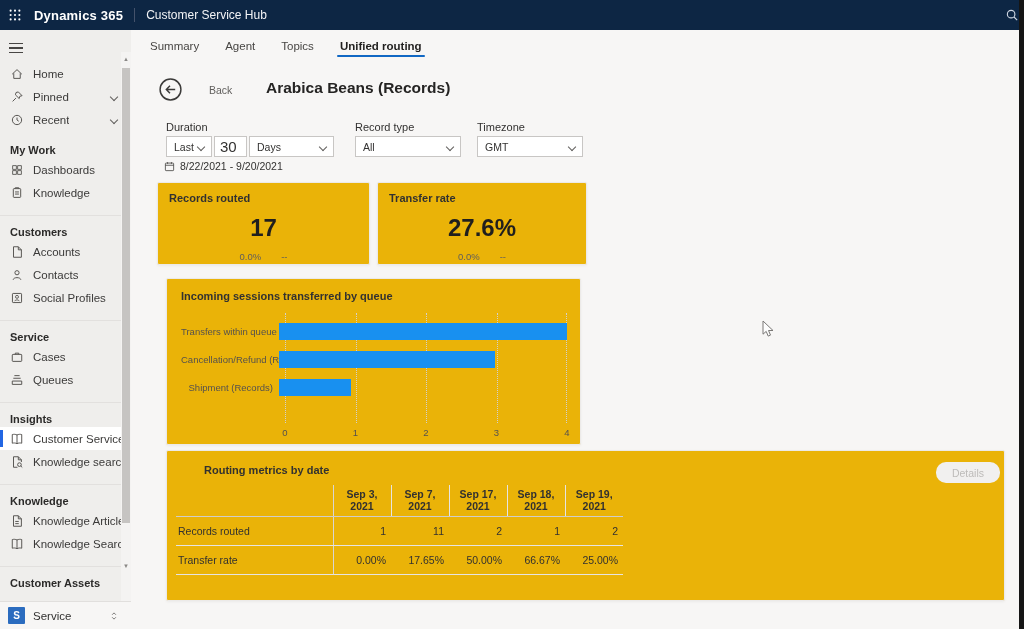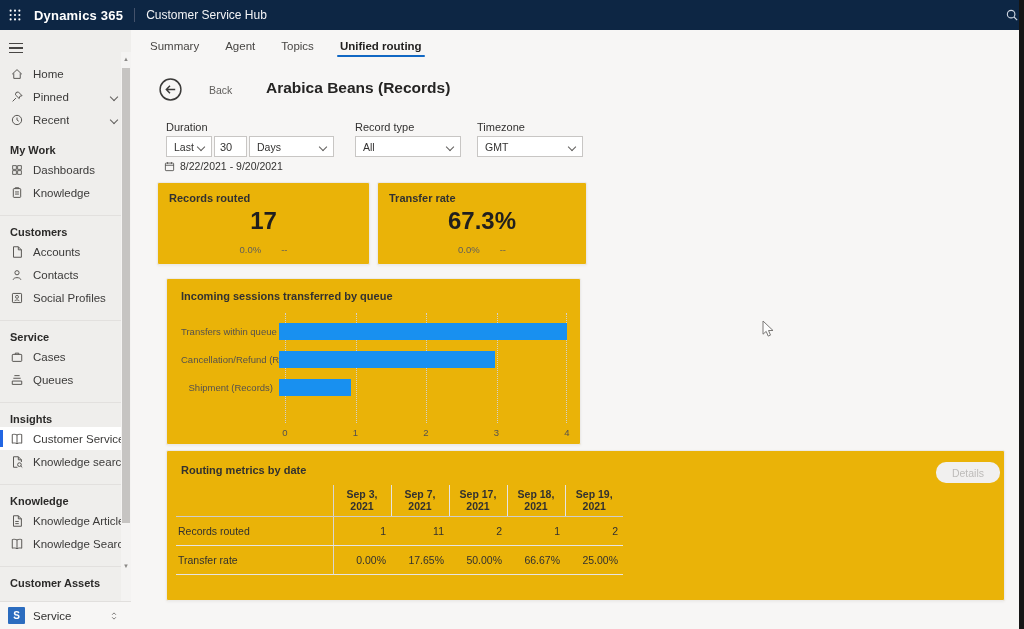--- a/index.html
+++ b/index.html
@@ -61,52 +61,52 @@
 
   #back-row { position:absolute; left:27px; top:47px; display:flex; align-items:center;gap:9px; }
   #back-icon { color:#3b3a39; cursor:pointer; }
   #back-label { font-size:10.5px; color:#605e5c; margin-left:17px; }
   #page-title { position:absolute; left:135px; top:49px; font-size:15.5px; font-weight:700; color:#252423; width:330px; }
 
   .filter-label { position:absolute; top:91px; font-size:11px; color:#323130; }
   .control { position:absolute; top:106px; height:21px; background:#fff; border:1px solid #c8c6c4;
     display:flex; align-items:center; font-size:10.5px; color:#323130; padding:0 7px; cursor:pointer; }
   .control .chev { margin-left:auto; }
-  .control input { border:none; outline:none; width:100%; font-size:11px; font-family:inherit; color:#323130; }
+  .control input { border:none; outline:none; width:100%; font-size:15px; font-family:inherit; color:#323130; }
   #date-range { position:absolute; left:33px; top:130px; display:flex; align-items:center; gap:5px;
     font-size:10.5px; color:#323130; }
   #date-range .nicon { width:11px; height:11px; color:#484644; }
 
   
   .card { position:absolute; background:#eab308; border:1px solid #eceae8; border-radius:2px;
     box-shadow:0 1px 3px rgba(0,0,0,.05); }
   .kpi { top:152px; height:83px; }
   #kpi-0 { left:26px; width:213px; }
   #kpi-1 { left:246px; width:210px; }
   .kpi-title { font-size:11px; font-weight:700; color:#323130; padding:9px 0 0 11px; }
-  .kpi-value { text-align:center; font-size:24px; font-weight:600; color:#201f1e; margin-top:3px; }
+  .kpi-value { text-align:center; font-size:24px; font-weight:600; color:#201f1e; margin-top:10px; }
   .kpi-sub { display:flex; justify-content:center; gap:20px; font-size:9.5px; color:#605e5c; margin-top:9px; }
 
   
   #chart-card { left:35px; top:248px; width:415px; height:167px; }
   #chart-title { font-size:11px; font-weight:700; color:#323130; padding:11px 0 0 14px; }
   #plot { position:absolute; left:14px; top:40px; right:13px; height:100px; }
   .plot-row { position:absolute; left:0; right:0; height:17px; display:flex; align-items:center; }
   .plot-label { width:98px; text-align:right; font-size:9.5px; color:#55514e; padding-right:6px;
     white-space:nowrap; overflow:hidden; }
   .bar-track { position:relative; flex:1; height:17px; }
   .bar { position:absolute; left:0; top:0; height:17px; }
   #grid-area { position:absolute; left:104px; right:0; top:-6px; height:110px; pointer-events:none; }
   .gridline { position:absolute; top:0; bottom:0; border-left:1px dotted #d2d0ce; }
   #xticks { position:absolute; left:104px; right:0; top:108px; height:12px; }
   .xtick { position:absolute; transform:translateX(-50%); font-size:9.5px; color:#55514e; }
 
   
   #table-card { left:35px; top:420px; width:839px; height:151px; }
-  #table-title { font-size:11px; font-weight:700; color:#323130; padding:13px 0 0 14px; }
+  #table-title { font-size:11px; font-weight:700; color:#323130; padding:13px 0 0 14px;margin-left:23px; }
   #details-btn { position:absolute; left:769px; top:11px; width:64px; height:21px; background:#f1f0ef;
     border:none; border-radius:10px; font-size:10.5px; color:#bdbbb9; font-family:inherit; }
   #mtable { position:absolute; left:9px; top:34px; border-collapse:collapse; }
   #mtable th { font-size:10.5px; font-weight:700; color:#323130; height:31px; text-align:center;
     padding:0 4px; border-bottom:1px solid #cfcdcb; }
   #mtable th.rowhead { width:157px; border-left:none; }
   #mtable th.datecol { width:58px; border-left:1px solid #e6e4e2; }
   #mtable td { font-size:10.5px; color:#323130; height:29px; padding:0 5px;
     border-bottom:1px solid #e6e4e2; text-align:right; }
   #mtable td.rowlabel { text-align:left; border-right:1px solid #d8d6d4; padding-left:2px; }
@@ -379,21 +379,21 @@
   <div class="card kpi" id="kpi-0">
     <div class="kpi-title">Records routed</div>
     <div class="kpi-value">17</div>
     <div class="kpi-sub">
       <span>0.0%</span>
       <span>--</span>
     </div>
   </div>
   <div class="card kpi" id="kpi-1">
     <div class="kpi-title">Transfer rate</div>
-    <div class="kpi-value">67.3%</div>
+    <div class="kpi-value">27.6%</div>
     <div class="kpi-sub">
       <span>0.0%</span>
       <span>--</span>
     </div>
   </div>
 
   <div class="card" id="chart-card">
     <div id="chart-title">Incoming sessions transferred by queue</div>
     <div id="plot">
       <div id="grid-area">

